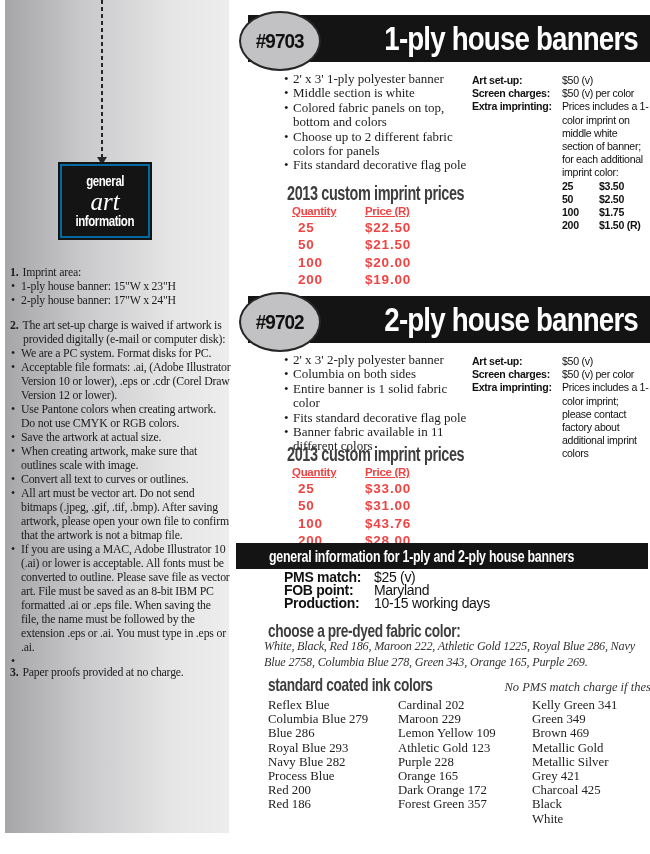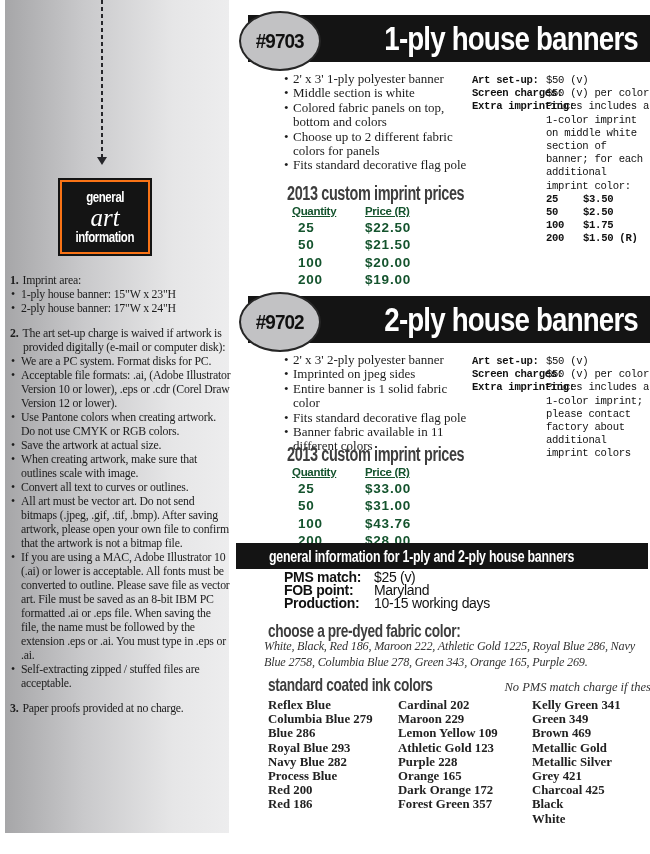--- a/index.html
+++ b/index.html
@@ -8,68 +8,68 @@
 
   
   .left-rail{position:absolute;left:5px;top:0;width:224px;height:833px;
              background:linear-gradient(90deg,#a6a6a8 0%,#c9c9cb 35%,#e6e6e7 75%,#ededee 100%);}
   .dash-line{position:absolute;left:101px;top:0;width:2px;height:158px;
              background:repeating-linear-gradient(to bottom,#26262a 0 4px,transparent 4px 7px);}
   .dash-arrowhead{position:absolute;left:97px;top:157px;width:0;height:0;
              border-left:5px solid transparent;border-right:5px solid transparent;
              border-top:8px solid #26262a;}
 
-  .art-box{position:absolute;left:60px;top:180px;width:86px;height:70px;
-           background:#141414;border:2px solid #f97316;outline:2px solid #141414;
+  .art-box{position:absolute;left:60px;top:164px;width:86px;height:70px;
+           background:#141414;border:2px solid #0369a1;outline:2px solid #141414;
            display:flex;flex-direction:column;align-items:center;justify-content:center;}
   .art-box .l1,.art-box .l3{color:#fff;font-family:"Liberation Sans",sans-serif;
            font-weight:bold;font-size:14px;letter-spacing:-0.5px;line-height:15px;
            display:inline-block;transform:scaleX(.82);}
   .art-box .l2{color:#fff;font-style:italic;font-size:25px;line-height:25px;
            font-family:"Liberation Serif",serif;}
 
   .notes{position:absolute;left:10px;top:264px;width:221px;
          font-size:11.8px;line-height:14px;letter-spacing:-0.2px;}
   .note{position:relative;}
   .note.bullet{padding-left:11px;}
   .note.bullet .mk{position:absolute;left:1px;top:0;}
   .note.num{padding-left:13px;text-indent:-13px;margin-top:11px;}
-  .note.num:first-child{margin-top:9px;}
+  .note.num:first-child{margin-top:1px;}
   .note.num .mk{font-weight:bold;padding-right:4px;}
 
   
   .hbar{position:absolute;left:248px;width:402px;height:47px;background:#141414;
         display:flex;align-items:center;justify-content:flex-end;padding:0;box-sizing:border-box;}
   .hbar .t{color:#fff;font-family:"Liberation Sans",sans-serif;font-weight:bold;
         font-size:33px;letter-spacing:-1px;display:inline-block;
         transform:scaleX(.84);transform-origin:100% 50%;margin-right:12px;white-space:nowrap;}
   .oval{position:absolute;left:239px;width:82px;height:60px;border-radius:50%;
         background:#c2c2c4;border:2px solid #262626;box-sizing:border-box;
         display:flex;align-items:center;justify-content:center;z-index:3;}
   .oval .c{font-family:"Liberation Sans",sans-serif;font-weight:bold;font-size:21px;
         letter-spacing:-1px;color:#101010;display:inline-block;transform:scaleX(.9);white-space:nowrap;}
 
   .blist{position:absolute;left:284px;width:192px;font-size:13px;line-height:14.4px;}
   .blist .bi{position:relative;padding-left:9px;}
   .blist .bi .mk{position:absolute;left:0;top:0;}
 
   .specs{position:absolute;left:472px;width:178px;display:grid;
-         grid-template-columns:74px 1fr;column-gap:0;
-         font-family:Liberation Mono, monospace;font-size:10.6px;line-height:13.2px;
+         grid-template-columns:74px 1fr;column-gap:16px;
+         font-family:Liberation Sans, sans-serif;font-size:10.6px;line-height:13.2px;
          letter-spacing:-0.3px;color:#111;}
   .specs .lab{font-weight:bold;white-space:nowrap;}
   .specs .val{padding-bottom:0;}
   .specs .mini{display:flex;font-weight:bold;}
   .specs .mini .q{width:37px;}
 
   .midhead{position:absolute;color:#3e3e3e;font-family:"Liberation Sans",sans-serif;
            font-weight:bold;letter-spacing:-0.5px;white-space:nowrap;}
   .midhead .sq{display:inline-block;transform:scaleX(.74);transform-origin:0 50%;}
 
-  .ptable{position:absolute;left:292px;font-family:"Liberation Sans",sans-serif;color:#14532d;}
+  .ptable{position:absolute;left:292px;font-family:"Liberation Sans",sans-serif;color:#ef4444;}
   .ptable .hd{display:flex;font-weight:bold;font-size:11.5px;letter-spacing:-0.3px;}
   .ptable .hd span{text-decoration:underline;display:inline-block;}
   .ptable .hd .c1{width:73px;}
   .ptable .row{display:flex;font-weight:bold;font-size:13.5px;letter-spacing:0.8px;
                margin-top:2.6px;}
   .ptable .row .c1{width:73px;padding-left:6px;box-sizing:border-box;}
 
   .gbar{position:absolute;left:236px;top:543px;width:412px;height:26px;background:#141414;
         display:flex;align-items:center;text-align:center;}
   .gbar .t{color:#fff;font-family:"Liberation Sans",sans-serif;font-weight:bold;
@@ -80,21 +80,21 @@
         grid-template-columns:90px 1fr;font-family:"Liberation Sans",sans-serif;
         font-size:14px;line-height:13px;letter-spacing:-0.3px;color:#111;}
   .gen-info .lab{font-weight:bold;}
 
   .fabric-list{position:absolute;left:264px;top:639px;width:380px;
         font-style:italic;font-size:12.2px;line-height:15.6px;letter-spacing:-0.2px;color:#333;}
   .ink-note{font-style:italic;font-family:"Liberation Serif",serif;font-weight:normal;
         font-size:12.5px;letter-spacing:0;color:#333;}
 
   .ink-cols{position:absolute;left:268px;top:698px;width:380px;display:flex;}
-  .ink-cols .col{font-size:12.8px;line-height:14.2px;color:#222;font-weight:bold;}
+  .ink-cols .col{font-size:12.8px;line-height:14.2px;color:#222;}
   .ink-cols .col1{width:130px;}
   .ink-cols .col2{width:134px;}
   .ink-cols .col3{width:116px;}
 </style>
 </head>
 <body>
 
 <div class="page">
 
   <div class="left-rail"></div>
@@ -113,21 +113,21 @@
       <div class="note bullet"><span class="mk">•</span><span class="tx">2-ply house banner: 17"W x 24"H</span></div>
       <div class="note num"><span class="mk">2.</span><span class="tx">The art set-up charge is waived if artwork is provided digitally (e-mail or computer disk):</span></div>
       <div class="note bullet"><span class="mk">•</span><span class="tx">We are a PC system. Format disks for PC.</span></div>
       <div class="note bullet"><span class="mk">•</span><span class="tx">Acceptable file formats: .ai, (Adobe Illustrator Version 10 or lower), .eps or .cdr (Corel Draw Version 12 or lower).</span></div>
       <div class="note bullet"><span class="mk">•</span><span class="tx">Use Pantone colors when creating artwork. Do not use CMYK or RGB colors.</span></div>
       <div class="note bullet"><span class="mk">•</span><span class="tx">Save the artwork at actual size.</span></div>
       <div class="note bullet"><span class="mk">•</span><span class="tx">When creating artwork, make sure that outlines scale with image.</span></div>
       <div class="note bullet"><span class="mk">•</span><span class="tx">Convert all text to curves or outlines.</span></div>
       <div class="note bullet"><span class="mk">•</span><span class="tx">All art must be vector art. Do not send bitmaps (.jpeg, .gif, .tif, .bmp). After saving artwork, please open your own file to confirm that the artwork is not a bitmap file.</span></div>
       <div class="note bullet"><span class="mk">•</span><span class="tx">If you are using a MAC, Adobe Illustrator 10 (.ai) or lower is acceptable.  All fonts must  be converted to outline. Please save file as vector art.  File must be saved as an 8-bit IBM PC formatted .ai or .eps file. When saving the file, the name must be followed by the extension .eps or .ai.  You must type in .eps or .ai.</span></div>
-      <div class="note bullet"><span class="mk">•</span><span class="tx">Self-extracting zipped / stuffed files are acceptable.</span></div>
+      <div class="note bullet"><span class="mk">•</span></div>
       <div class="note num"><span class="mk">3.</span><span class="tx">Paper proofs provided at no charge.</span></div>
     </div>
 
   <div class="hbar" style="top:15px;">
     <span class="t">1-ply house banners</span>
   </div>
   <div class="oval" style="top:11px;">
     <span class="c">#9703</span>
   </div>
   <div class="blist" id="bl9703" style="top:72px;">
@@ -192,21 +192,21 @@
     </div>
 
   <div class="hbar" style="top:296px;">
     <span class="t">2-ply house banners</span>
   </div>
   <div class="oval" style="top:292px;">
     <span class="c">#9702</span>
   </div>
   <div class="blist" id="bl9702" style="top:353px;">
       <div class="bi"><span class="mk">•</span><span class="tx">2' x 3' 2-ply polyester banner</span></div>
-      <div class="bi"><span class="mk">•</span><span class="tx">Imprinted on jpeg sides</span></div>
+      <div class="bi"><span class="mk">•</span><span class="tx">Columbia on both sides</span></div>
       <div class="bi"><span class="mk">•</span><span class="tx">Entire banner is 1 solid fabric color</span></div>
       <div class="bi"><span class="mk">•</span><span class="tx">Fits standard decorative flag pole</span></div>
       <div class="bi"><span class="mk">•</span><span class="tx">Banner fabric available in 11 different colors</span></div>
     </div>
   <div class="specs" id="sp9702" style="top:355px;">
       <div class="lab">Art set-up:</div>
       <div class="val">$50 (v)</div>
       <div class="lab">Screen charges:</div>
       <div class="val">$50 (v) per color</div>
       <div class="lab">Extra imprinting:</div>

